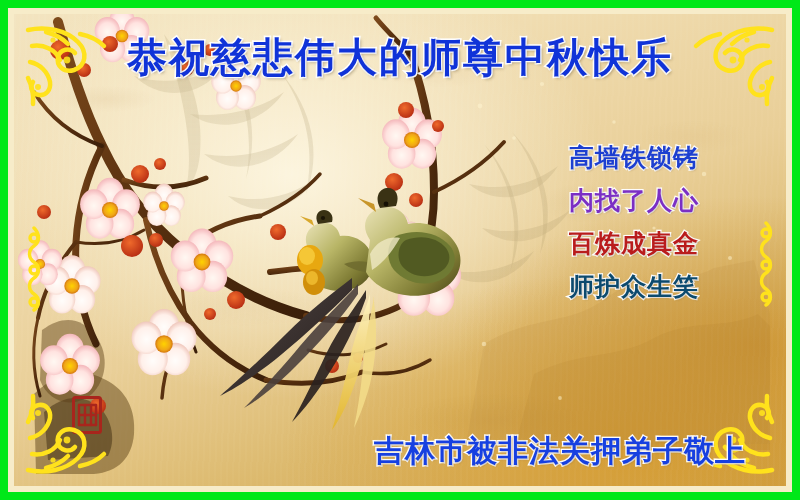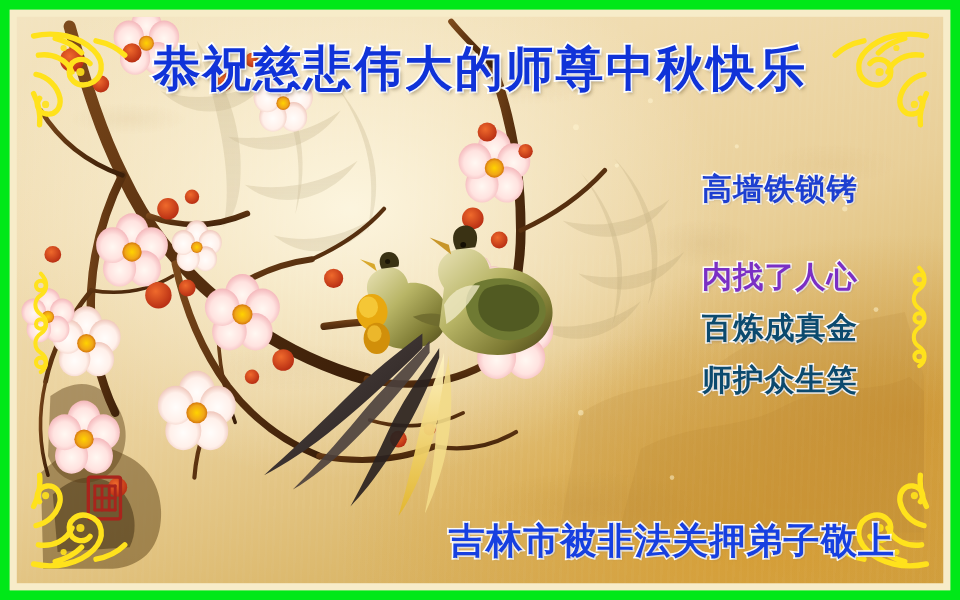--- a/index.html
+++ b/index.html
@@ -114,21 +114,21 @@
     -webkit-text-stroke: 3px #ffffff;
     paint-order: stroke fill;
     text-shadow:
       0 0 2px #ffffff,
       1px 1px 0 rgba(255,255,255,.9),
       2px 2px 3px rgba(80,60,20,.35);
   }
 
   .poem {
     position: absolute;
-    right: 62px;
+    right: 78px;
     top: 136px;
     text-align: center;
     width: 176px;
   }
   .poem-line {
     font-family: "DejaVu Sans", "Liberation Sans", sans-serif;
     font-size: 25px;
     font-weight: bold;
     letter-spacing: 1px;
     line-height: 43px;
@@ -562,20 +562,20 @@
         </g>
       </svg>
     </div>
 
   </div>
 
   <div class="title" style="color: rgb(16, 51, 216);">恭祝慈悲伟大的师尊中秋快乐</div>
 
   <div class="poem">
     <div class="poem-line" style="color: rgb(29, 63, 208);">高墙铁锁铐</div>
-    <div class="poem-line" style="color: rgb(123, 47, 196); margin-top: 30px;">内找了人心</div>
-    <div class="poem-line" style="color: #0c4a6e;">百炼成真金</div>
+    <div class="poem-line" style="color: rgb(123, 47, 196);">内找了人心</div>
+    <div class="poem-line" style="color: #b91c1c;">百炼成真金</div>
     <div class="poem-line" style="color: #0c4a6e;">师护众生笑</div>
   </div>
 
   <div class="signature" style="color: rgb(23, 64, 224);">吉林市被非法关押弟子敬上</div>
 
 </div>
 
 </body></html>

